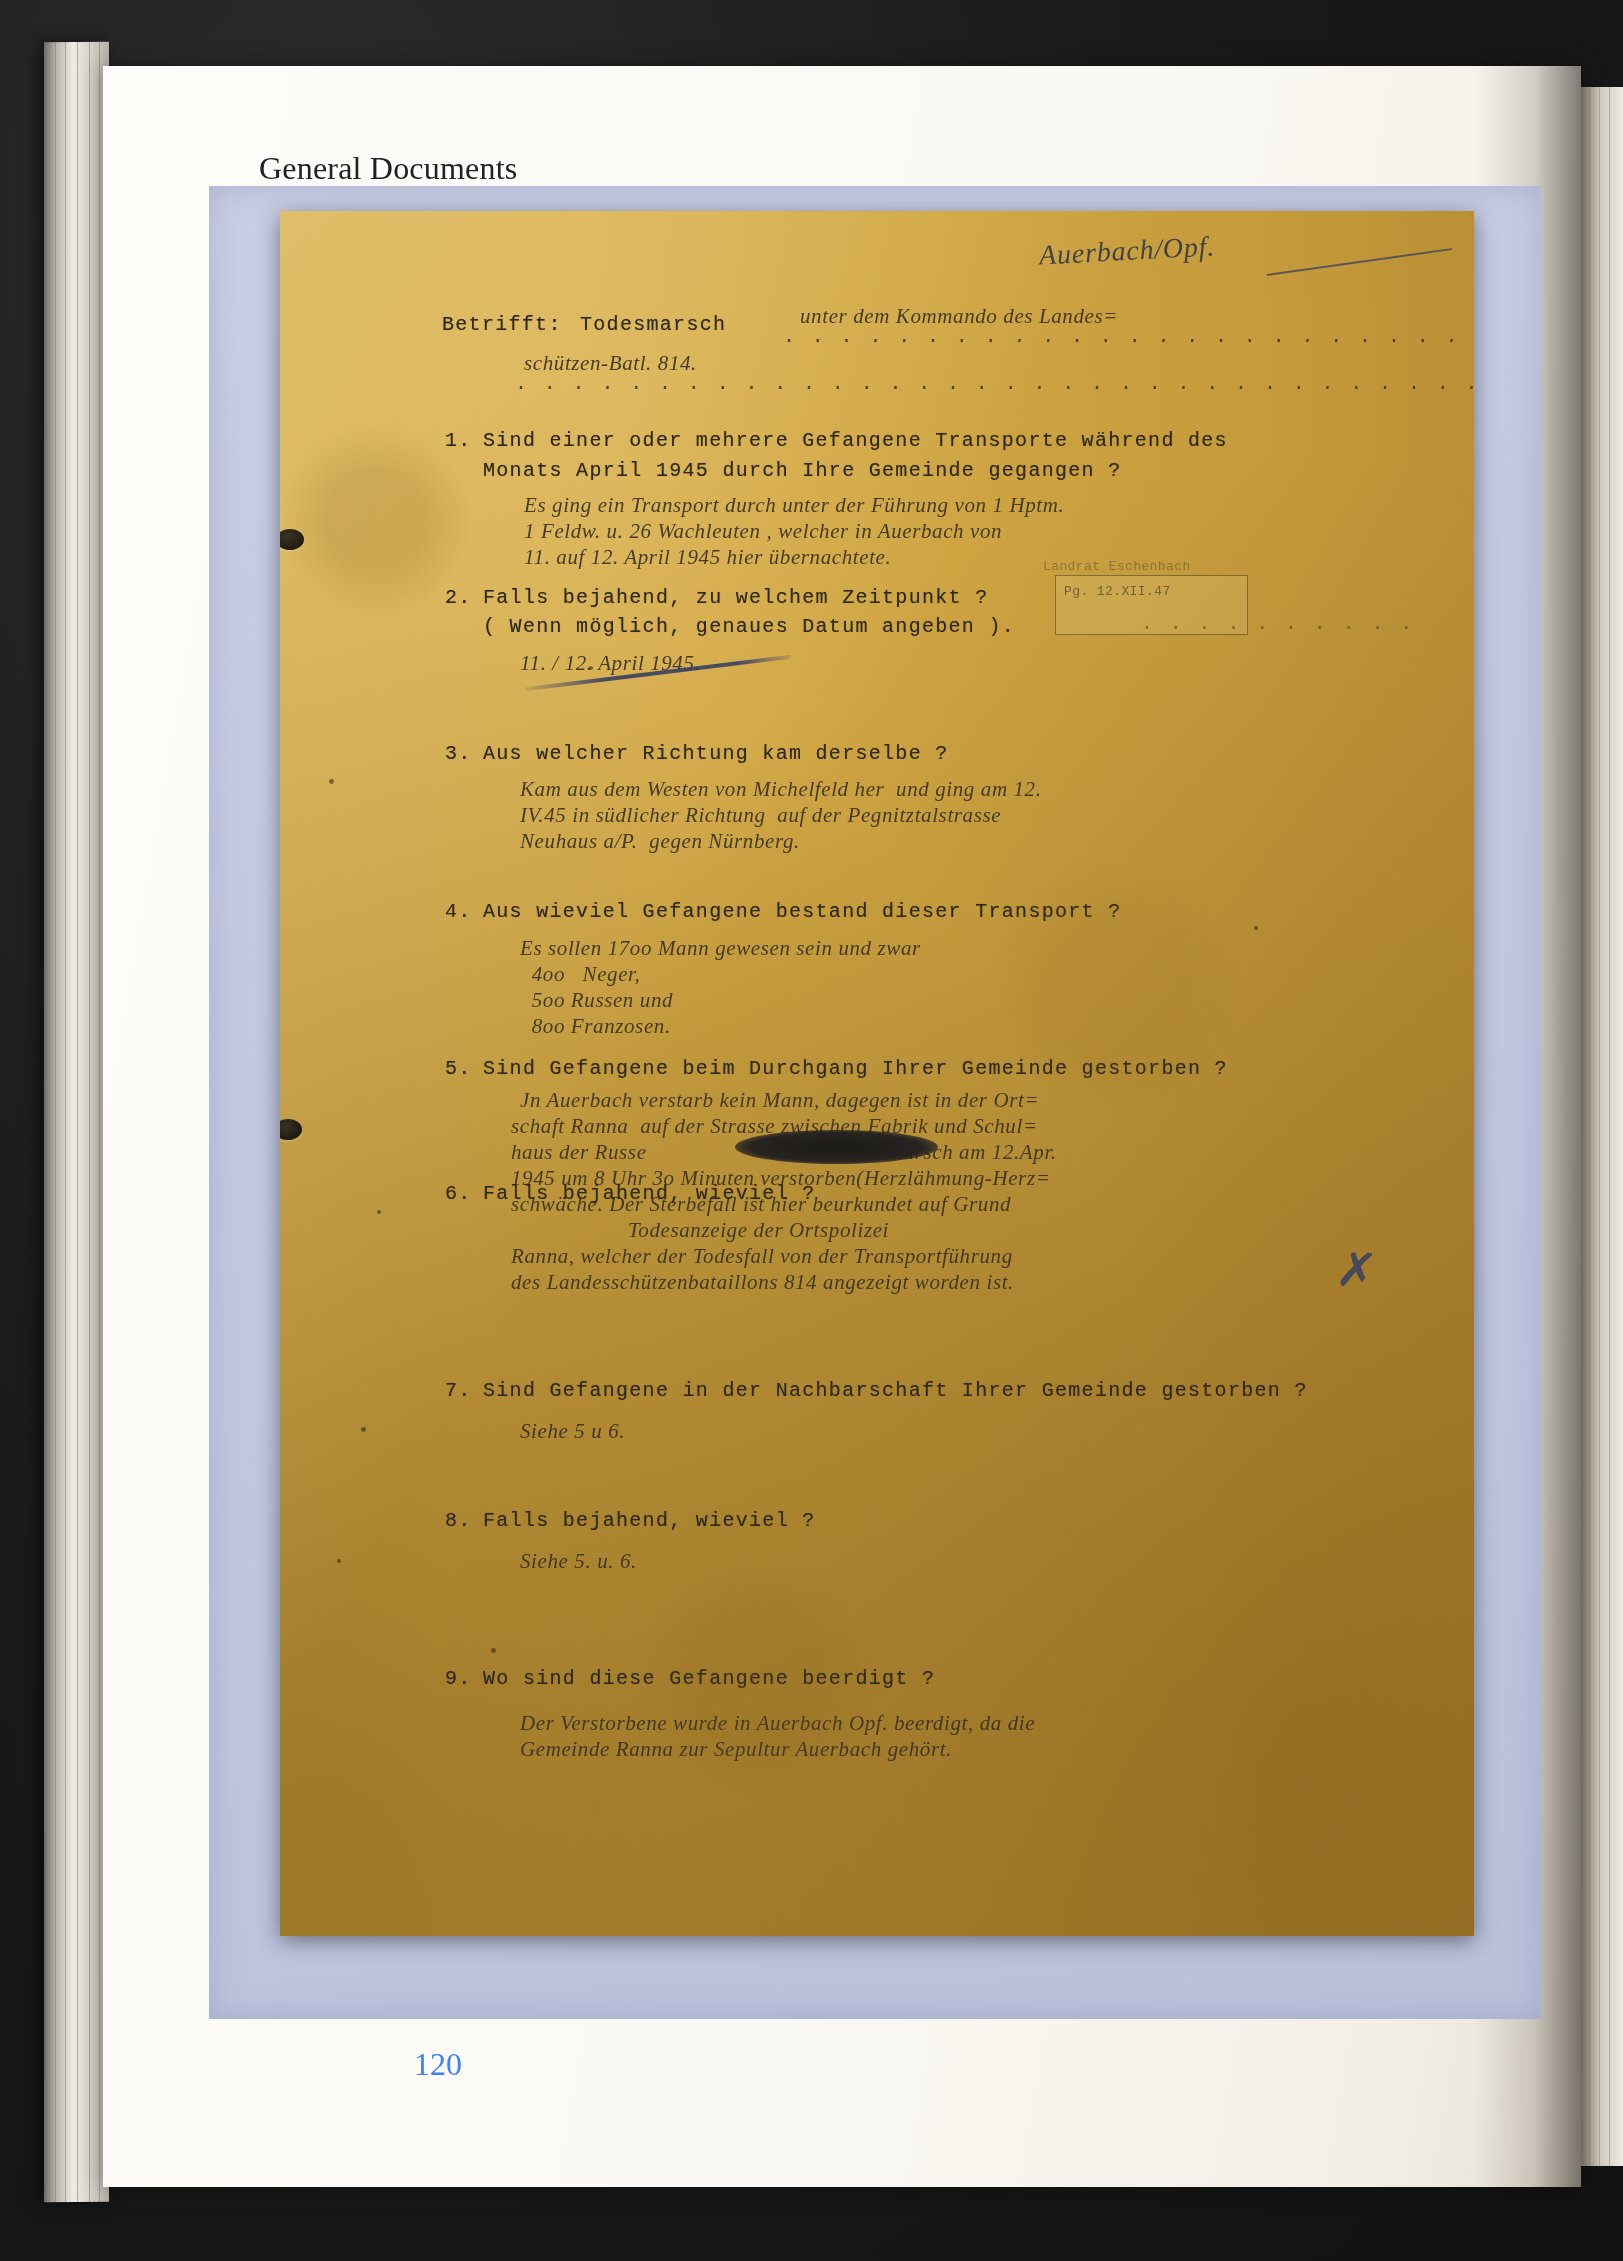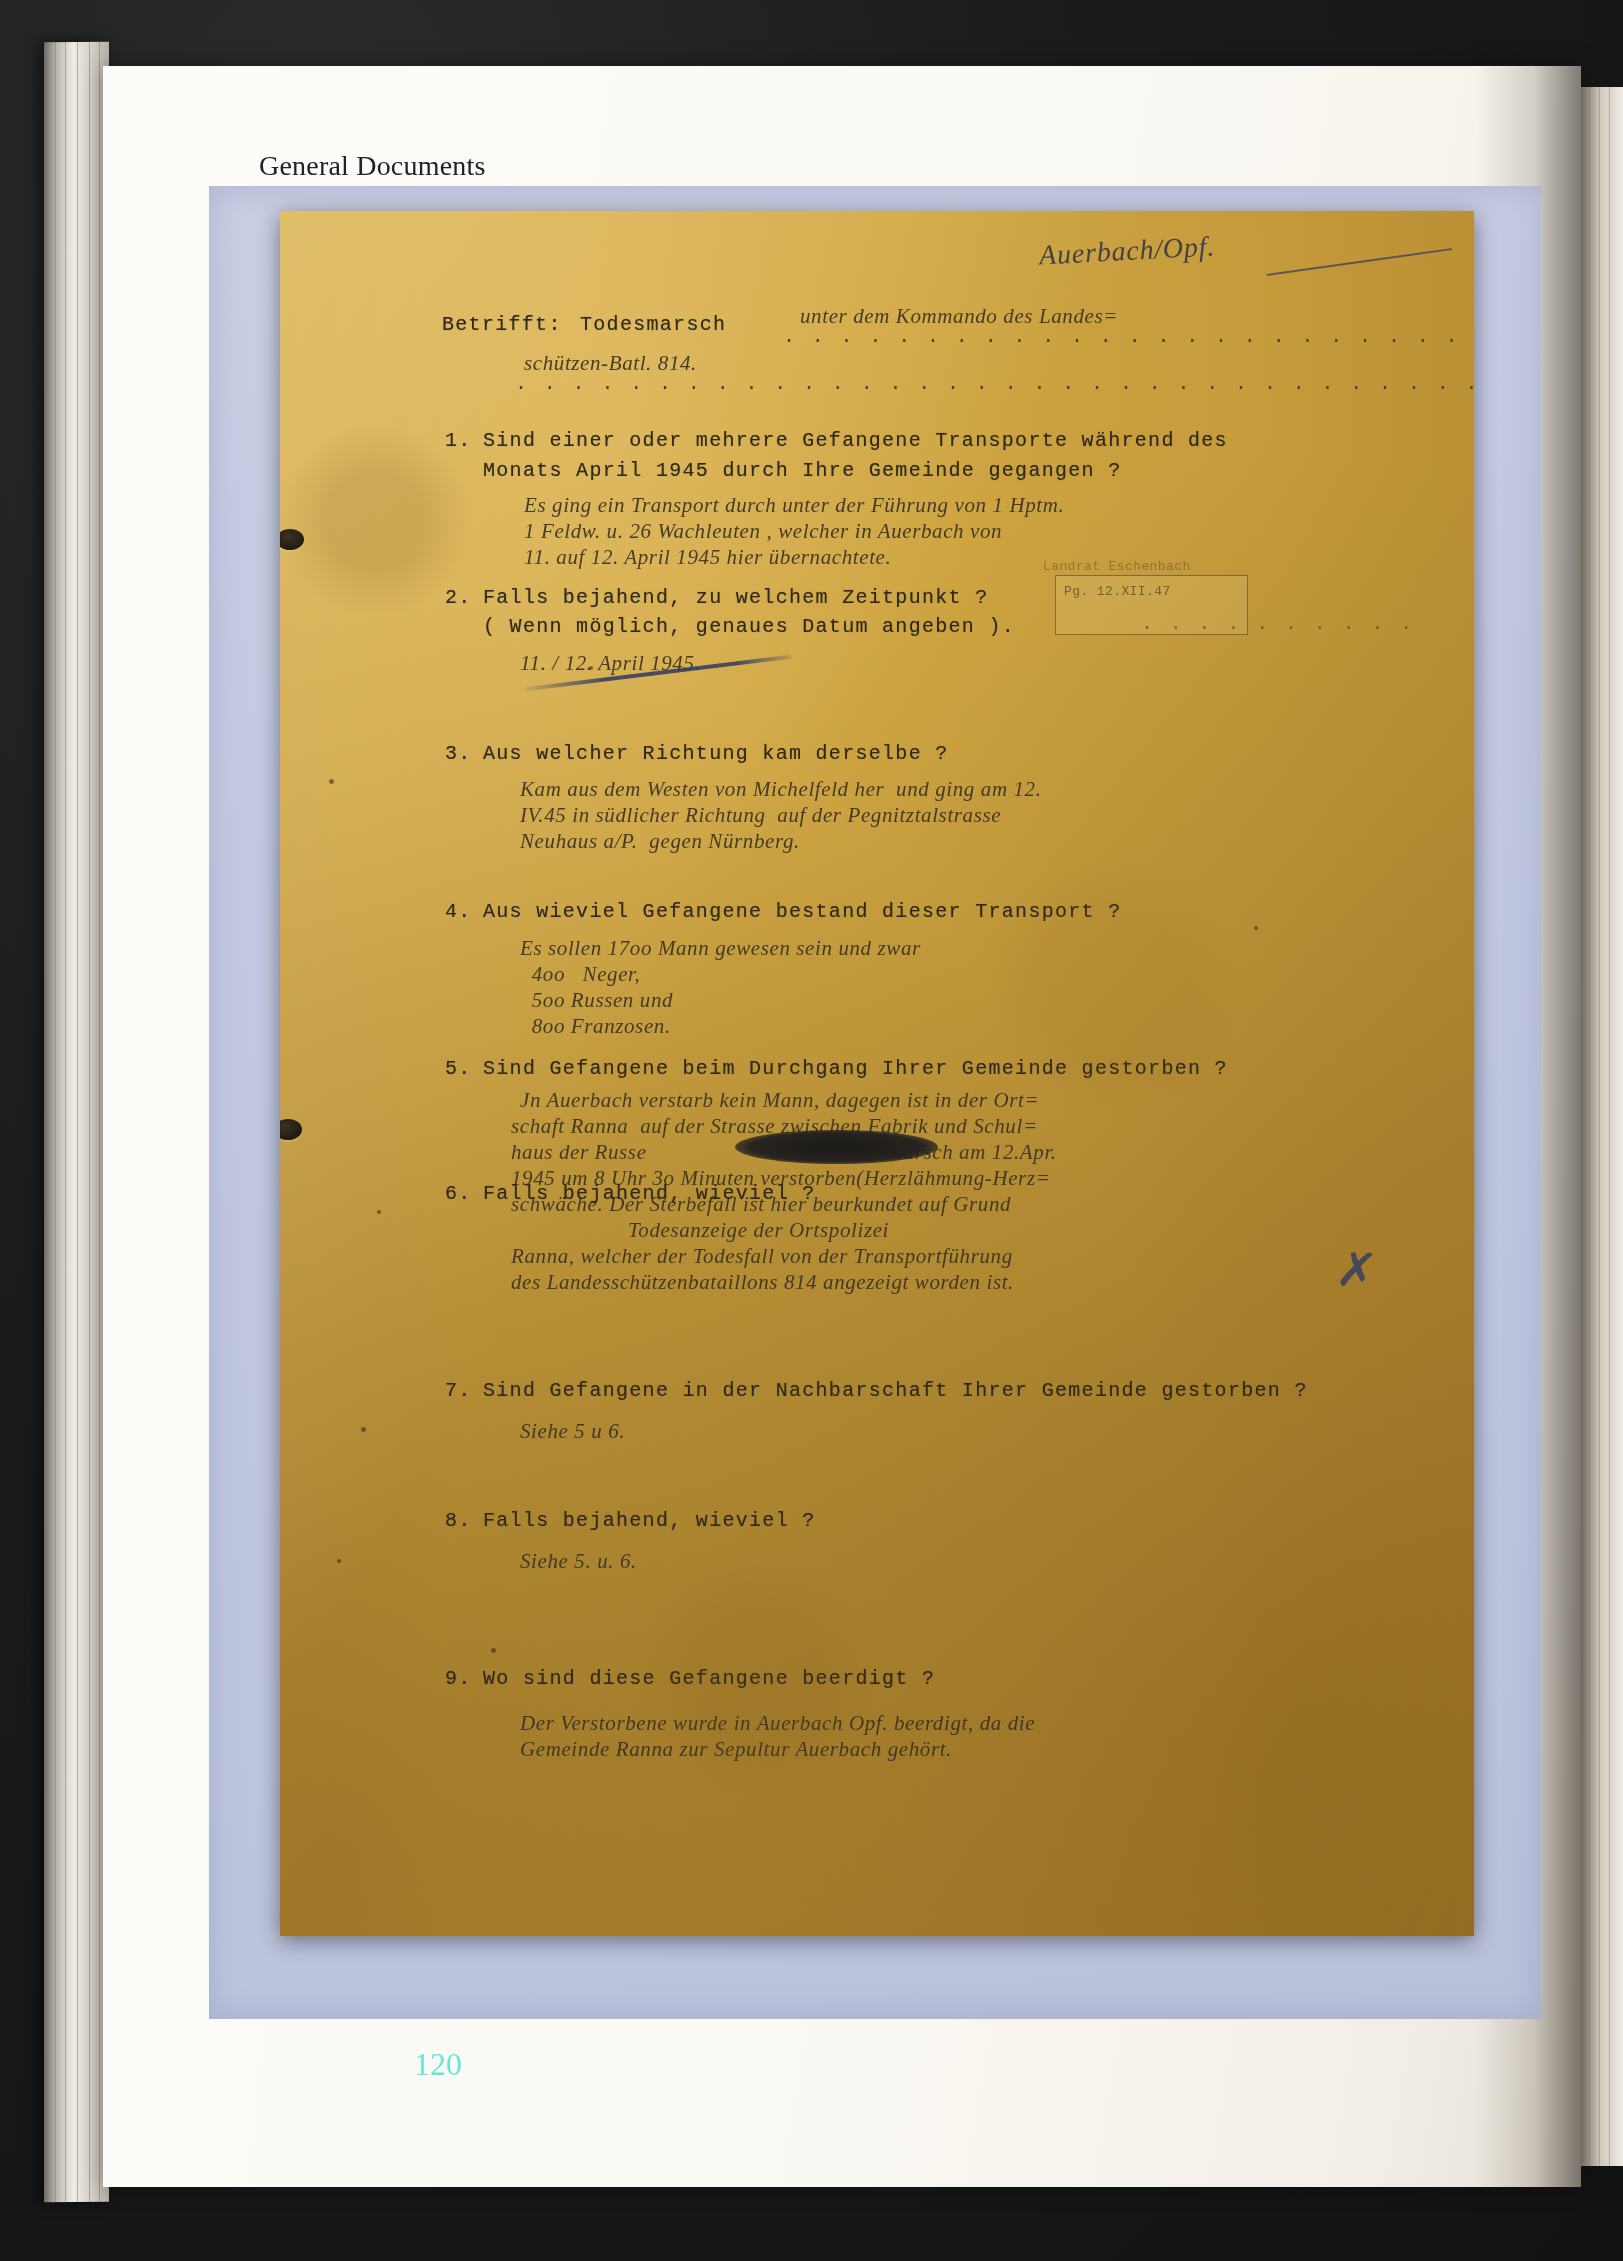--- a/index.html
+++ b/index.html
@@ -95,32 +95,32 @@
     position: absolute;
     top: 0; bottom: 0; width: 0.8px;
     background: rgba(120,112,100,0.4);
   }
 
   
   .running-head {
     position: absolute;
     left: 227px;
     top: 126px;
-    font-size: 28px;
+    font-size: 32px;
     color: #20212a;
     letter-spacing: 0.2px;
   }
 
   
   .folio {
     position: absolute;
     left: 382px;
     top: 2022px;
     font-size: 32px;
-    color: #5eead4;
+    color: #3b82f6;
   }
 
   
   .plate-mount {
     position: absolute;
     left: 177px;
     top: 162px;
     width: 1332px;
     height: 1833px;
     background: linear-gradient(160deg, #c9cee4 0%, #c3c9e2 35%, #bec5df 70%, #b9c0da 100%);

